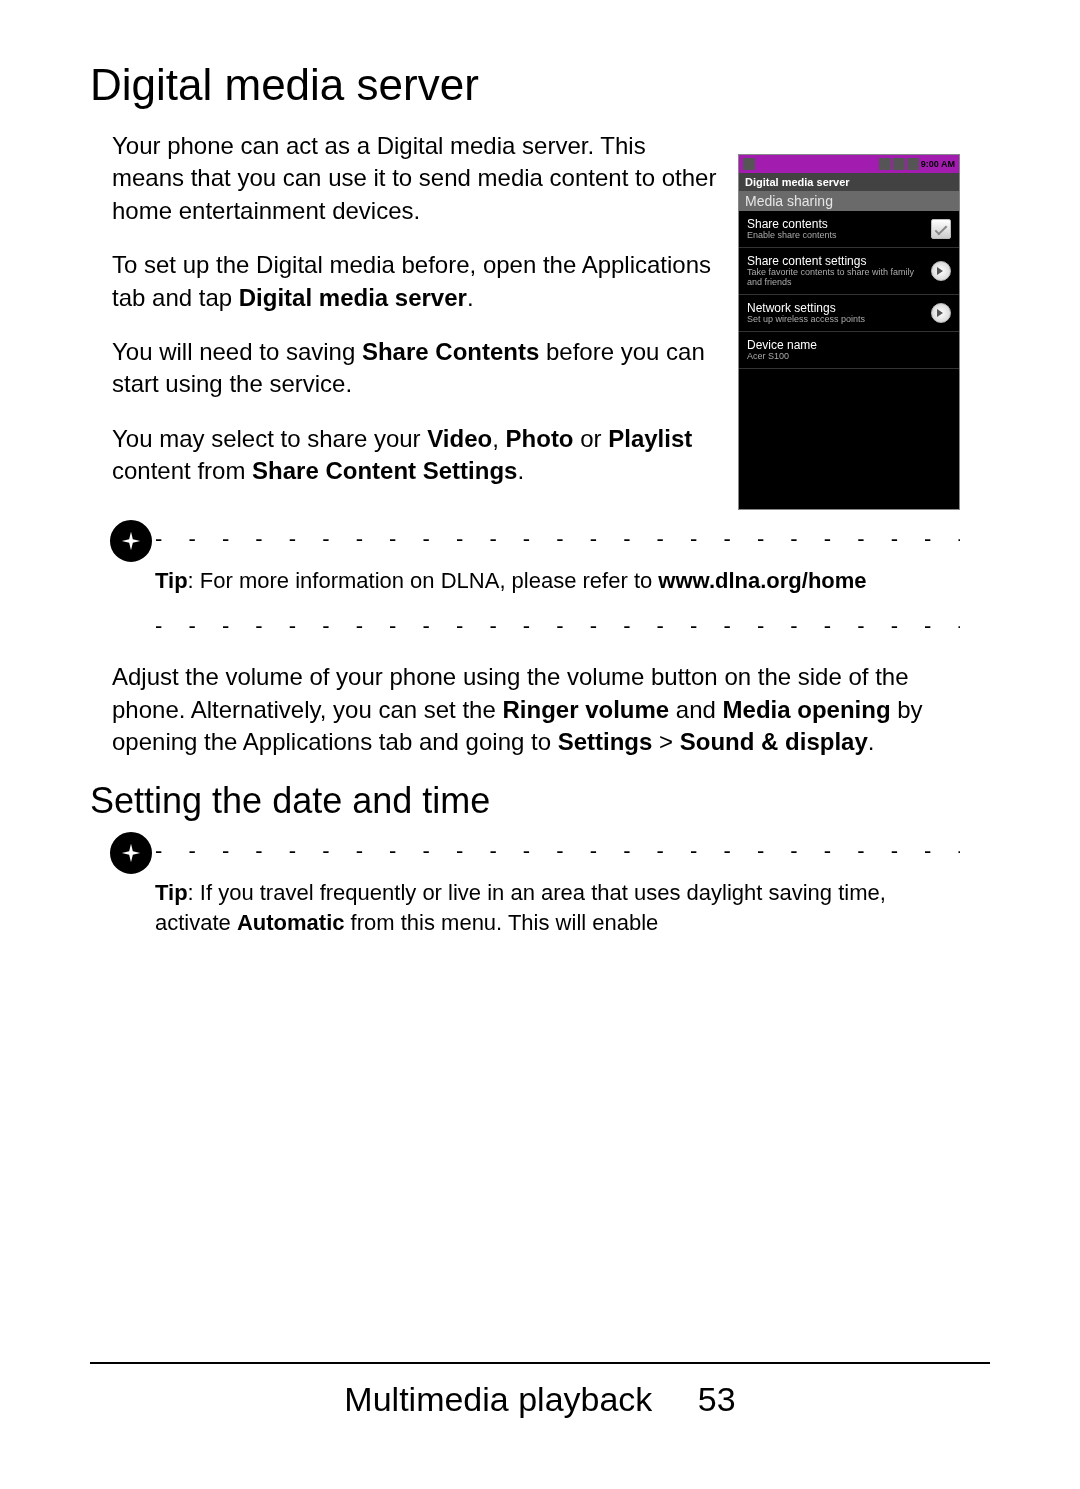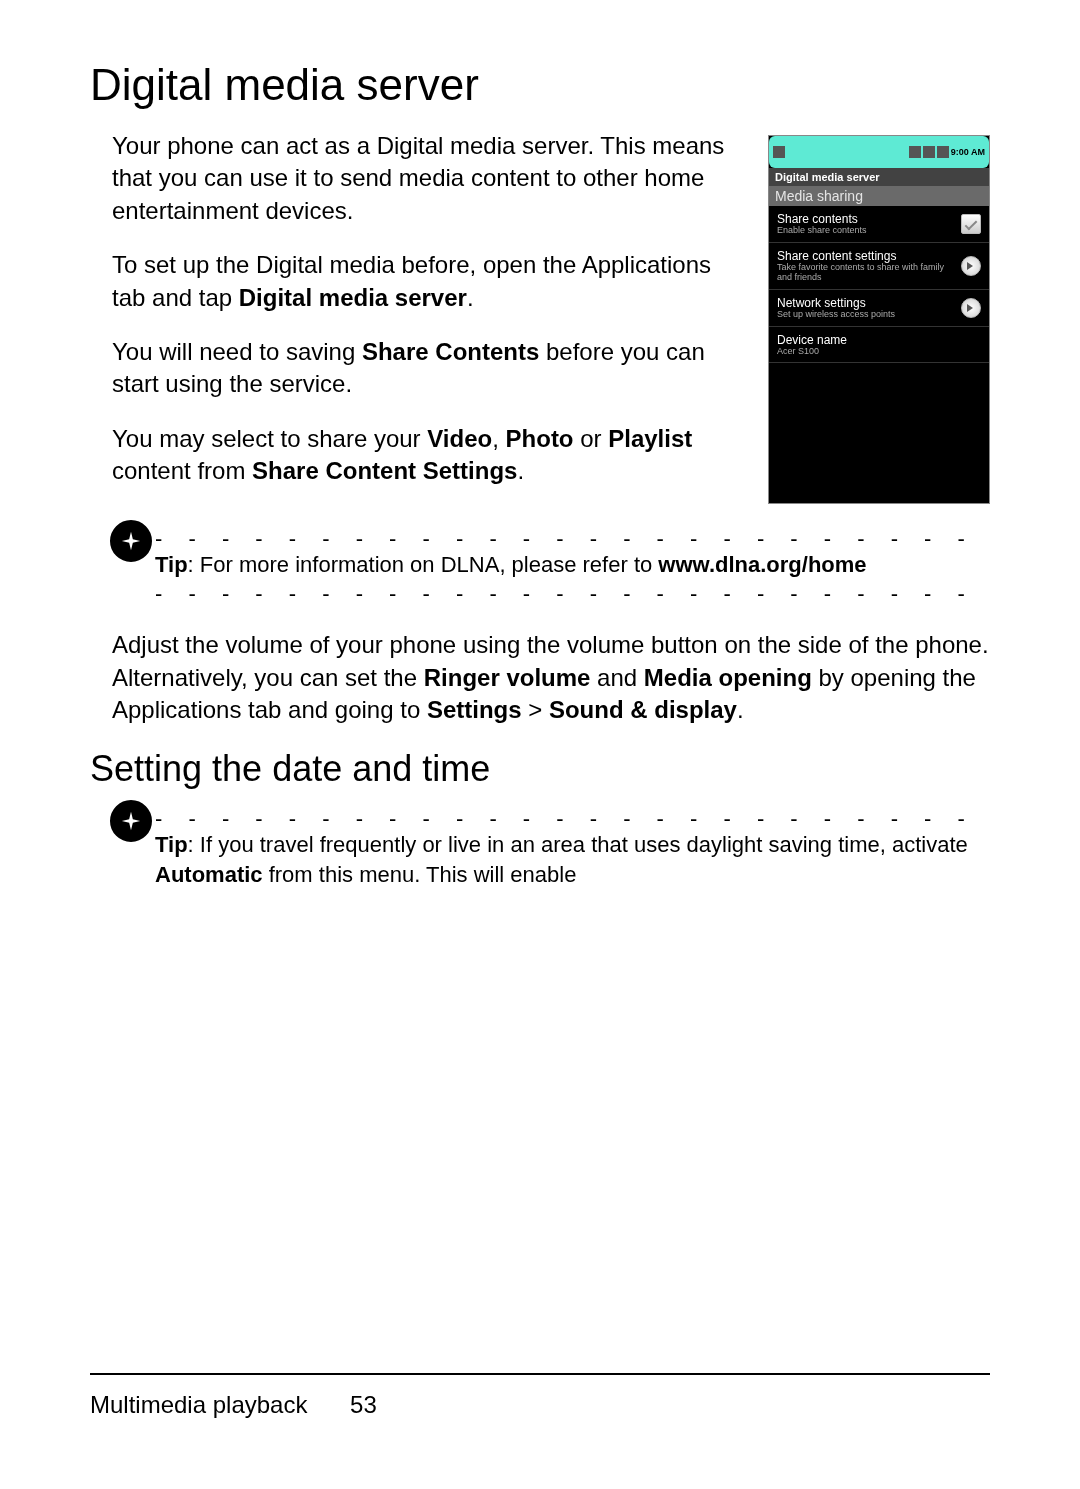--- a/index.html
+++ b/index.html
@@ -7,39 +7,39 @@
     padding: 0;
     background: #fff;
     font-family: "Segoe UI", "Arial", sans-serif;
     color: #000;
     width: 1080px;
     height: 1489px;
     box-sizing: border-box;
     position: relative;
   }
   .page {
-    padding: 60px 90px 0 90px;
+    padding: 60px 120px 0 90px;
     box-sizing: border-box;
     height: 100%;
     position: relative;
   }
   h1 {
     font-size: 44px;
     font-weight: 400;
     margin: 0 0 20px 0;
   }
   h2 {
     font-size: 36px;
     font-weight: 400;
     margin: 20px 0 12px 0;
   }
   .body-wrap {
     display: flex;
     gap: 20px;
-    align-items: center;
+    align-items: flex-end;
   }
   .body-left {
     flex: 1;
   }
   .para {
     font-size: 24px;
     line-height: 1.35;
     margin: 0 0 22px 0;
     padding-left: 22px;
   }
@@ -67,43 +67,42 @@
     font-size: 22px;
     letter-spacing: 10px;
     line-height: 1;
     white-space: nowrap;
     overflow: hidden;
     height: 18px;
   }
   .tip-text {
     font-size: 22px;
     line-height: 1.35;
-    margin: 4px 0;
+    margin: 20px 0;
   }
   .tip-text .b { font-weight: 700; }
 
   
   .phone {
     width: 220px;
     border: 1px solid #888;
     background: #000;
     font-family: "Arial", sans-serif;
     color: #fff;
     flex-shrink: 0;
   }
   .statusbar {
-    background: #5eead4;
+    background: #a21caf;
     color: #000;
-    height: 32px;
+    height: 18px;
     display: flex;
     align-items: center;
     justify-content: space-between;
     font-size: 9px;
     padding: 0 4px;
-    border-radius: 6px;
   }
   .statusbar-left, .statusbar-right { display: flex; align-items: center; gap: 2px; }
   .sb-ico {
     width: 12px;
     height: 12px;
     background: #555;
     display: inline-block;
   }
   .titlebar {
     background: #424242;
@@ -169,22 +168,22 @@
     position: absolute;
     left: 90px;
     right: 90px;
     bottom: 70px;
   }
   .footer-line {
     border-top: 2px solid #000;
     margin-bottom: 16px;
   }
   .footer-text {
-    text-align: left;
-    font-size: 24px;
+    text-align: center;
+    font-size: 34px;
   }
   .footer-text .pg { display:inline-block; margin-left: 36px; }
 </style>
 </head>
 <body>
 
 <div class="page">
   <h1>Digital media server</h1>
 
   <div class="body-wrap">

